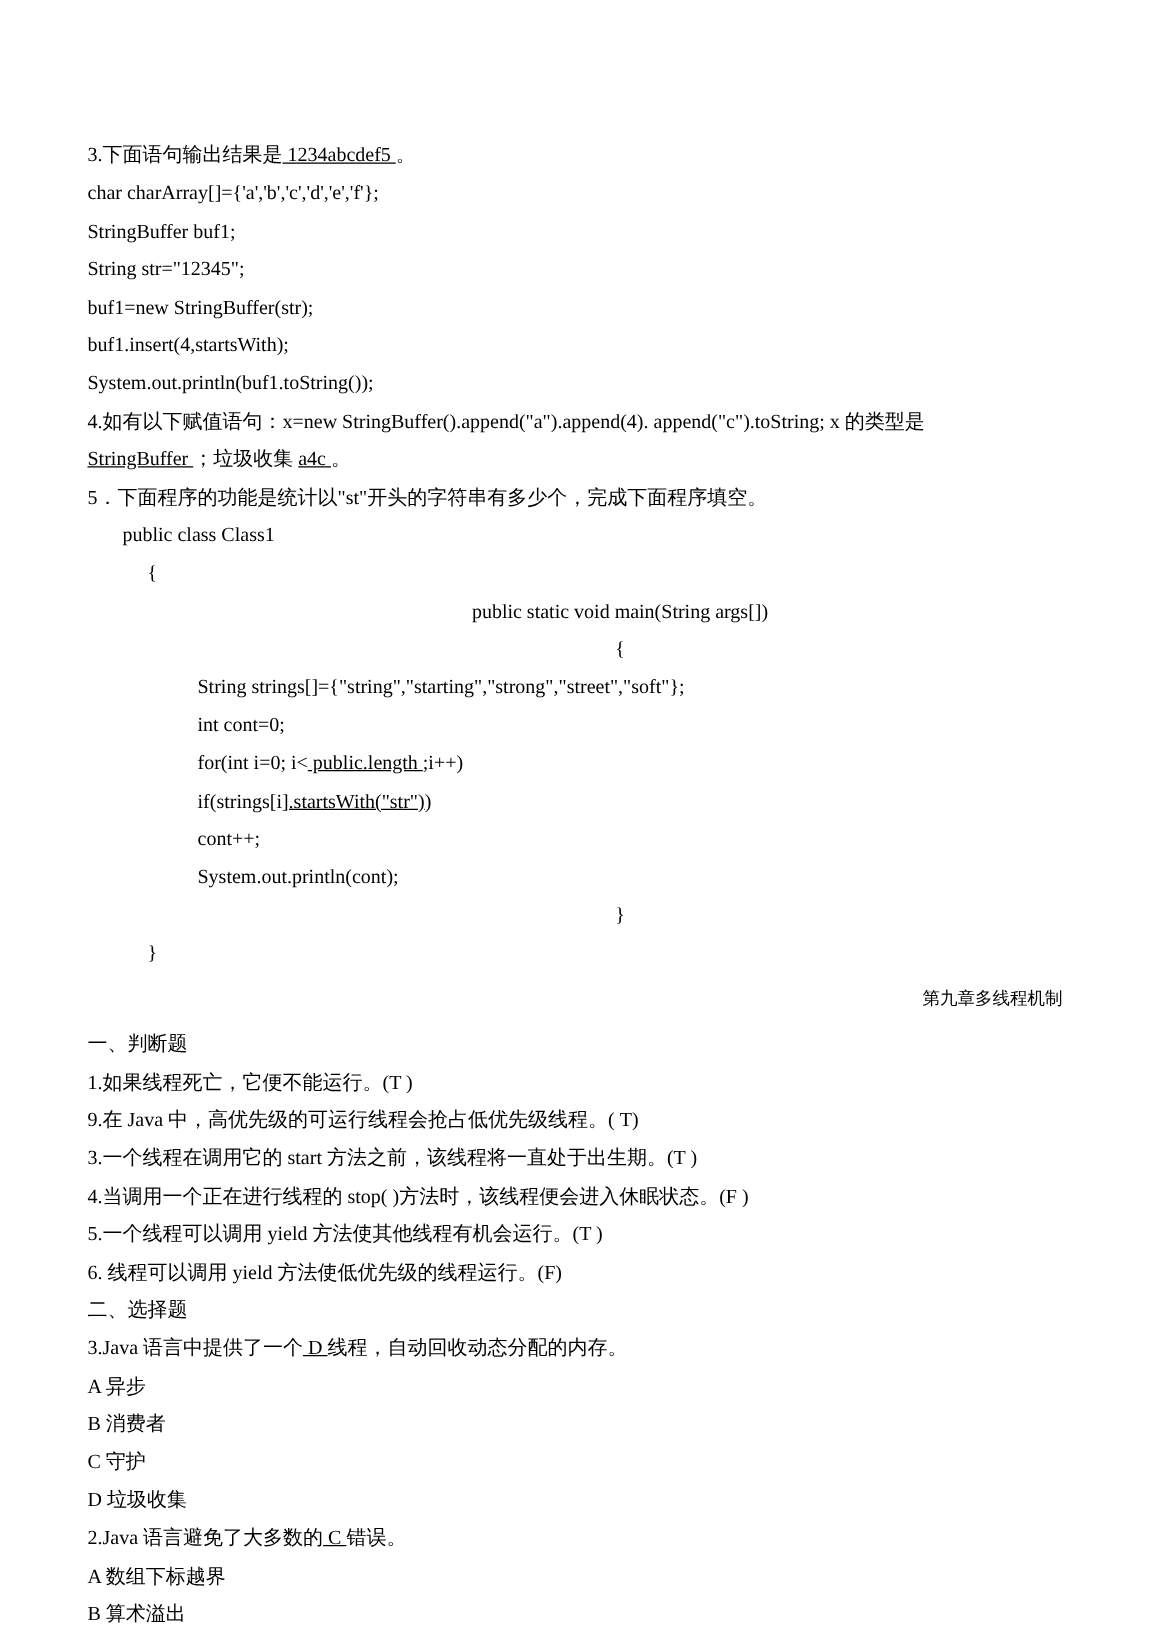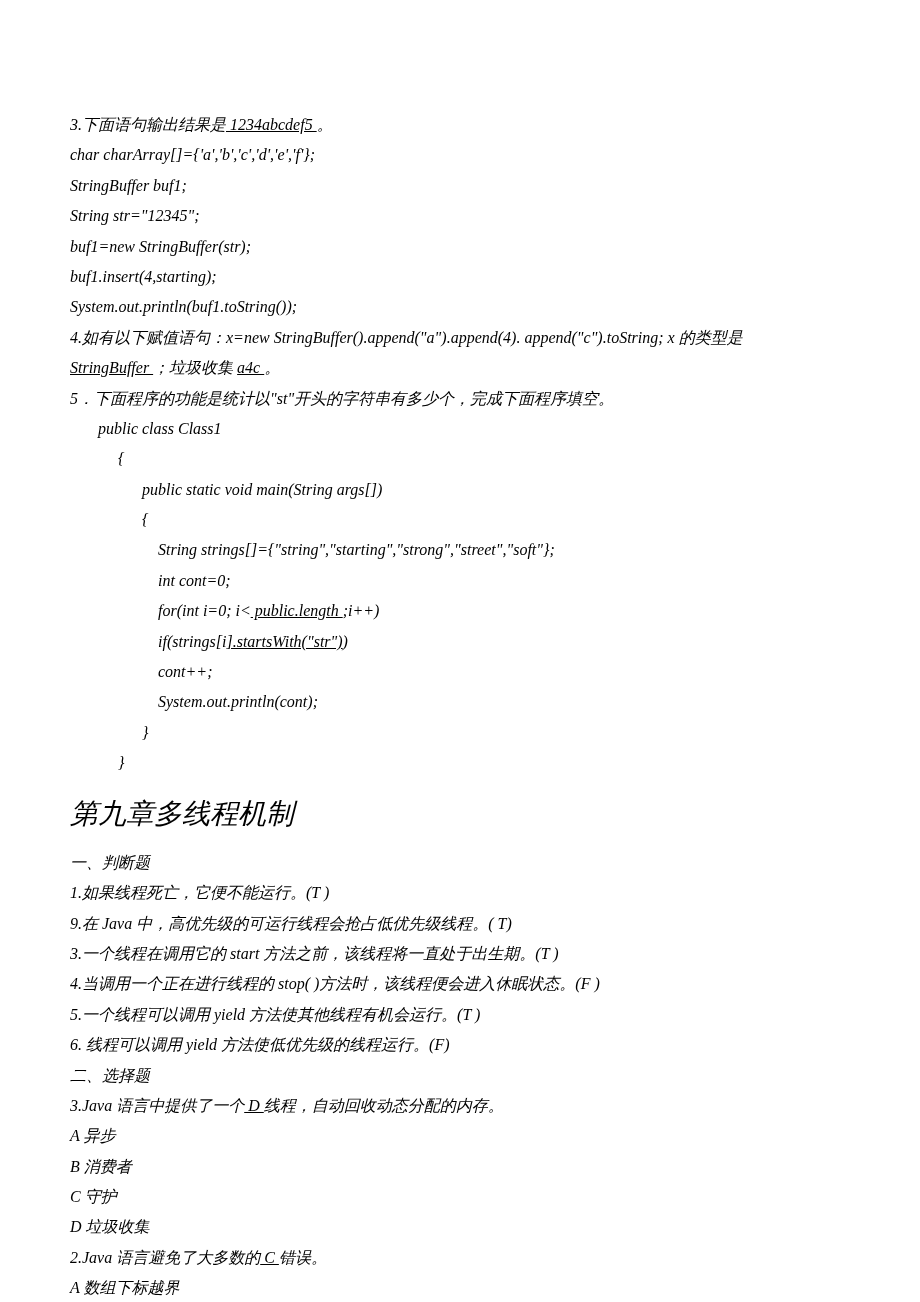--- a/index.html
+++ b/index.html
@@ -1,19 +1,18 @@
 <!DOCTYPE html>
 <html><head>
   <meta charset="utf-8">
   <style>
     * {
       margin: 0;
       padding: 0;
       box-sizing: border-box;
-      font-style: italic;
     }
     body {
       font-family: "SimSun", "宋体", serif;
       font-size: 16px;
       line-height: 1.9;
       color: #000;
       background: #fff;
       padding: 110px 70px 80px 70px;
       width: 920px;
     }
@@ -24,45 +23,46 @@
       text-decoration: underline;
     }
     .indent1 {
       padding-left: 28px;
     }
     .indent2 {
       padding-left: 48px;
     }
     .indent3 {
       padding-left: 72px;
+      text-align: center;
     }
     .indent4 {
       padding-left: 88px;
     }
     .chapter-title {
-      text-align: left;
-      font-size: 28px;
+      text-align: right;
+      font-size: 14px;
       margin-top: 8px;
       margin-bottom: 8px;
     }
     .justify {
       text-align: justify;
     }
   </style>
 </head>
 <body>
 
 <div class="line">
   <span>3.下面语句输出结果是</span><span class="underline">   1234abcdef5                                </span><span>。</span>
 </div>
 <div class="line">char charArray[]={'a','b','c','d','e','f'};</div>
 <div class="line">StringBuffer buf1;</div>
 <div class="line">String str="12345";</div>
 <div class="line">buf1=new StringBuffer(str);</div>
-<div class="line">buf1.insert(4,starting);</div>
+<div class="line">buf1.insert(4,startsWith);</div>
 <div class="line">System.out.println(buf1.toString());</div>
 
 <div class="line justify">
   <span>4.如有以下赋值语句：x=new StringBuffer().append("a").append(4). append("c").toString;    x 的类型是</span>
 </div>
 <div class="line">
   <span class="underline">StringBuffer           </span><span> ；垃圾收集   </span><span class="underline">   a4c      </span><span> 。</span>
 </div>
 
 <div class="line">5．下面程序的功能是统计以"st"开头的字符串有多少个，完成下面程序填空。</div>

